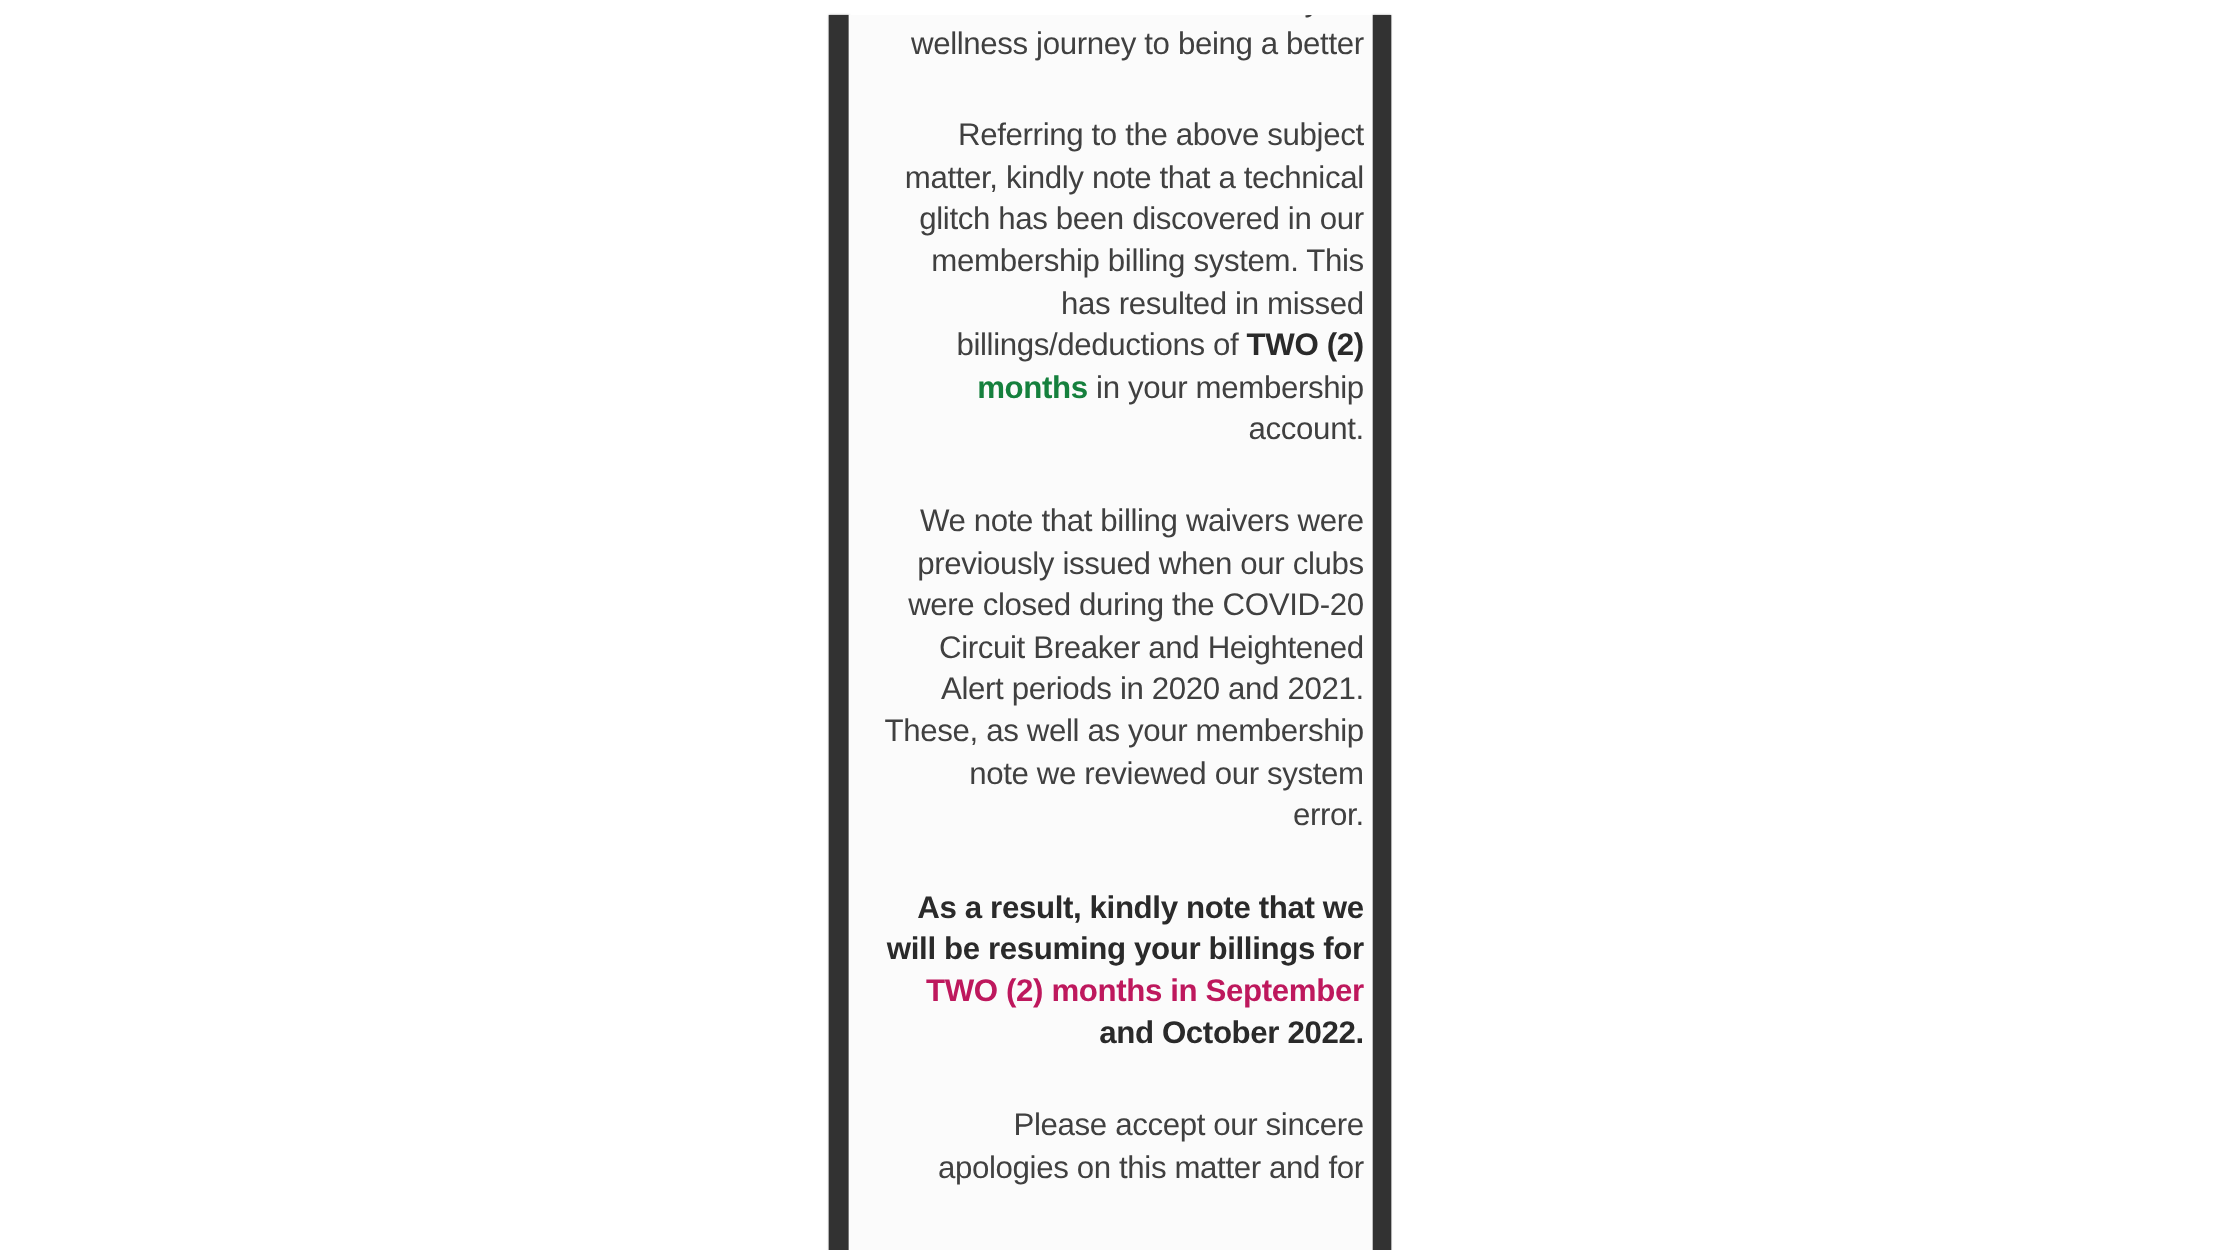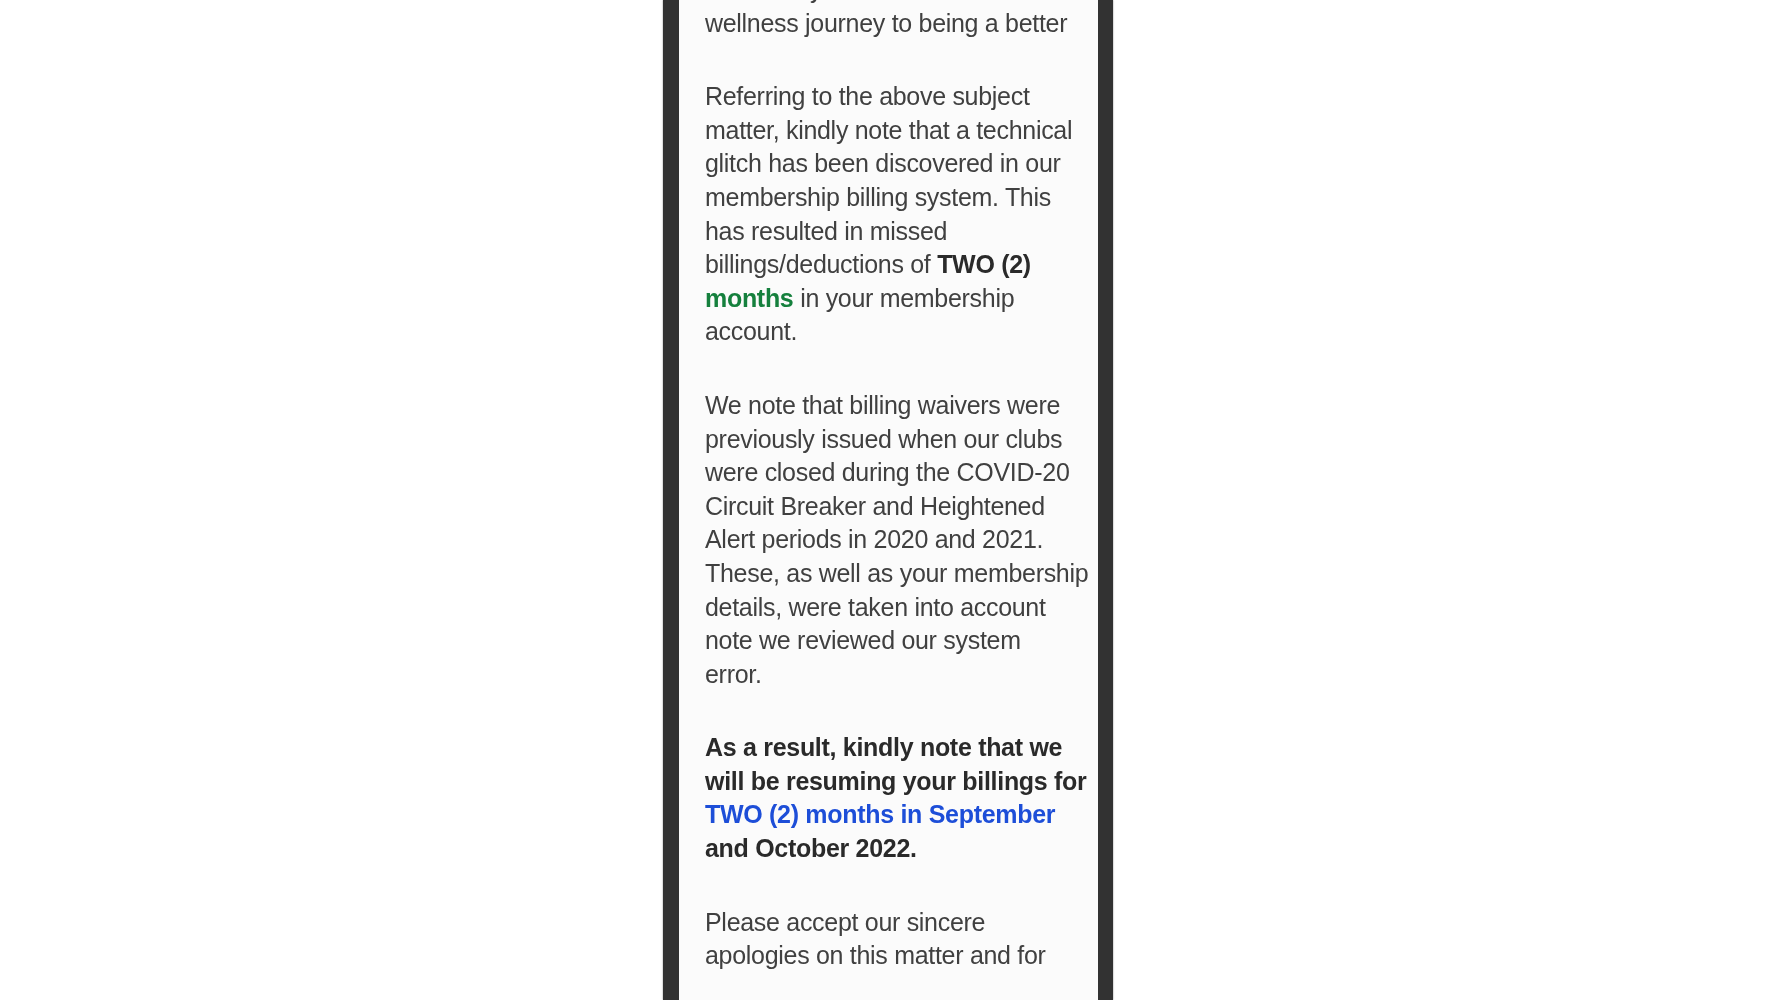--- a/index.html
+++ b/index.html
@@ -7,24 +7,25 @@
     padding: 0;
     width: 1778px;
     height: 1000px;
     overflow: hidden;
     background: #ffffff;
     font-family: "Liberation Sans", "DejaVu Sans", sans-serif;
   }
   .letter-photo {
     position: absolute;
     left: 663px;
-    top: 0;
+    top: 12px;
     height: 828px;
     display: flex;
     flex-direction: row;
+    text-align: right;
   }
   .frame-bar {
     width: 16px;
     height: 1000px;
     background: #323232;
     box-shadow: 0 0 1.5px rgba(50,50,50,0.6);
   }
   .frame-bar.right { width: 15px; }
   .paper {
     width: 419px;
@@ -74,28 +75,27 @@
           <div class="line"><span class="bold" style="color: #15803d;">months</span><span class="regular"> in your membership</span></div>
           <div class="line"><span class="regular">account.</span></div>
         </div>
         <div class="para">
           <div class="line"><span class="regular">We note that billing waivers were</span></div>
           <div class="line"><span class="regular">previously issued when our clubs</span></div>
           <div class="line"><span class="regular">were closed during the COVID-20</span></div>
           <div class="line"><span class="regular">Circuit Breaker and Heightened</span></div>
           <div class="line"><span class="regular">Alert periods in 2020 and 2021.</span></div>
           <div class="line"><span class="regular">These, as well as your membership</span></div>
-          <div class="line"><span class="regular">details, were taken into account</span></div>
           <div class="line"><span class="regular">note we reviewed our system</span></div>
           <div class="line"><span class="regular">error.</span></div>
         </div>
         <div class="para all-bold">
           <div class="line"><span class="bold" style="color: rgb(42, 42, 42);">As a result, kindly note that we</span></div>
           <div class="line"><span class="bold" style="color: rgb(42, 42, 42);">will be resuming your billings for</span></div>
-          <div class="line"><span class="bold" style="color: #1d4ed8;">TWO (2) months in September</span></div>
+          <div class="line"><span class="bold" style="color: #be185d;">TWO (2) months in September</span></div>
           <div class="line"><span class="bold" style="color: rgb(42, 42, 42);">and October 2022.</span></div>
         </div>
         <div class="para">
           <div class="line"><span class="regular">Please accept our sincere</span></div>
           <div class="line"><span class="regular">apologies on this matter and for</span></div>
         </div>
       </div>
   </div>
   <div class="frame-bar right" style="background: rgb(50, 50, 50);"></div>
 </div>

